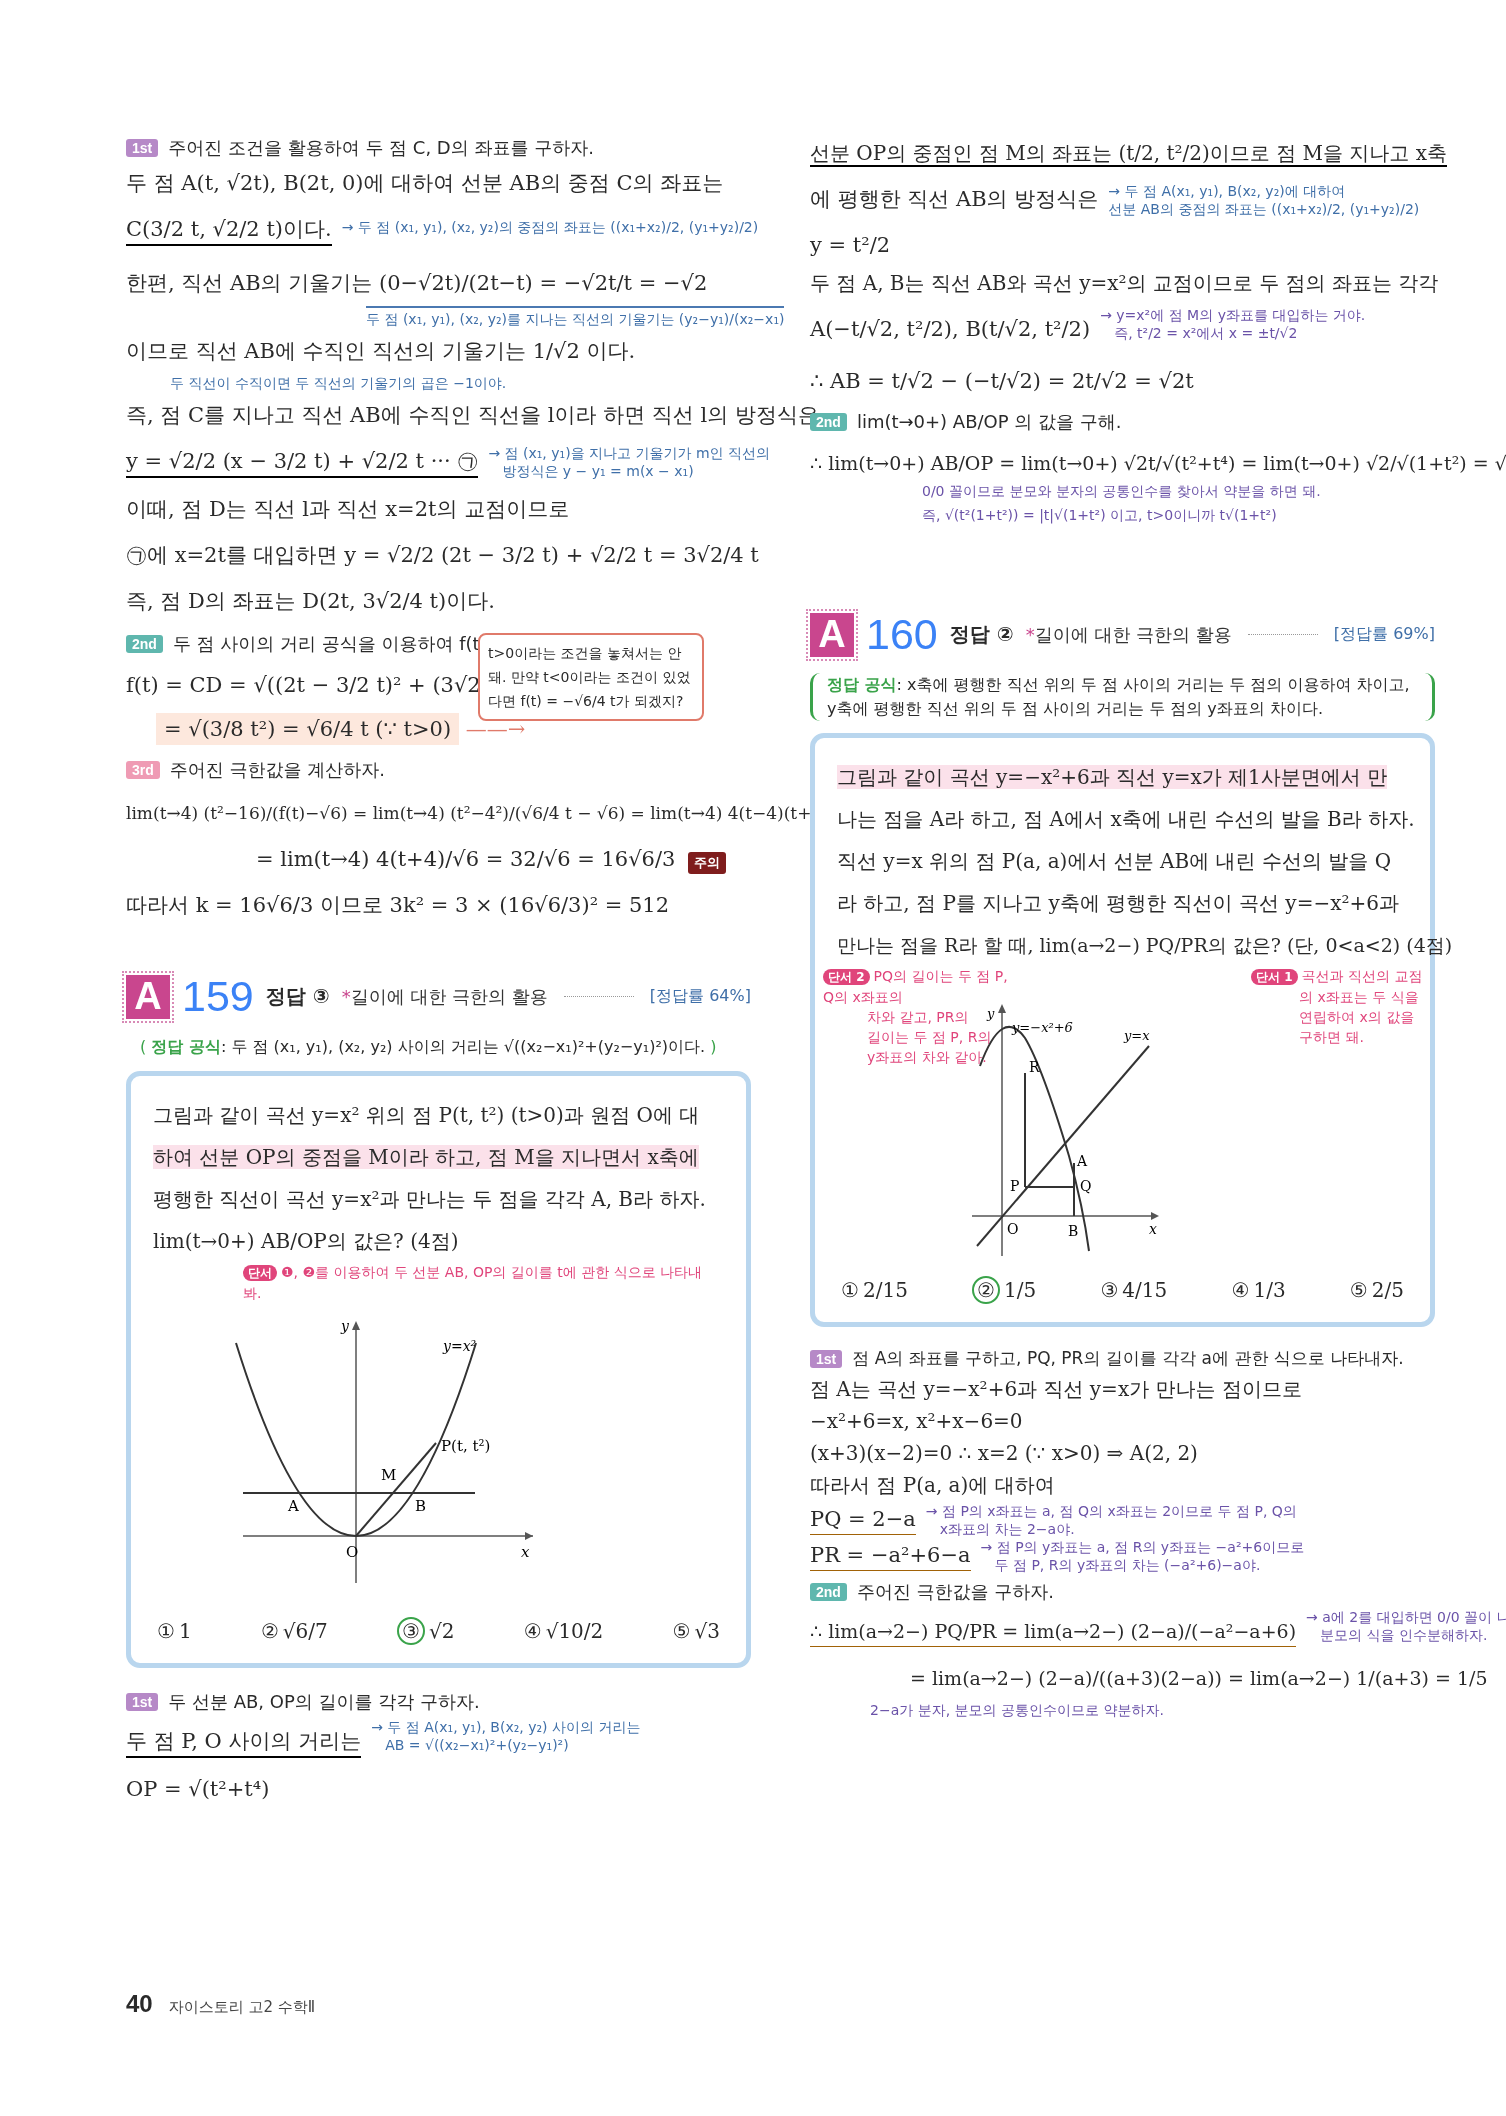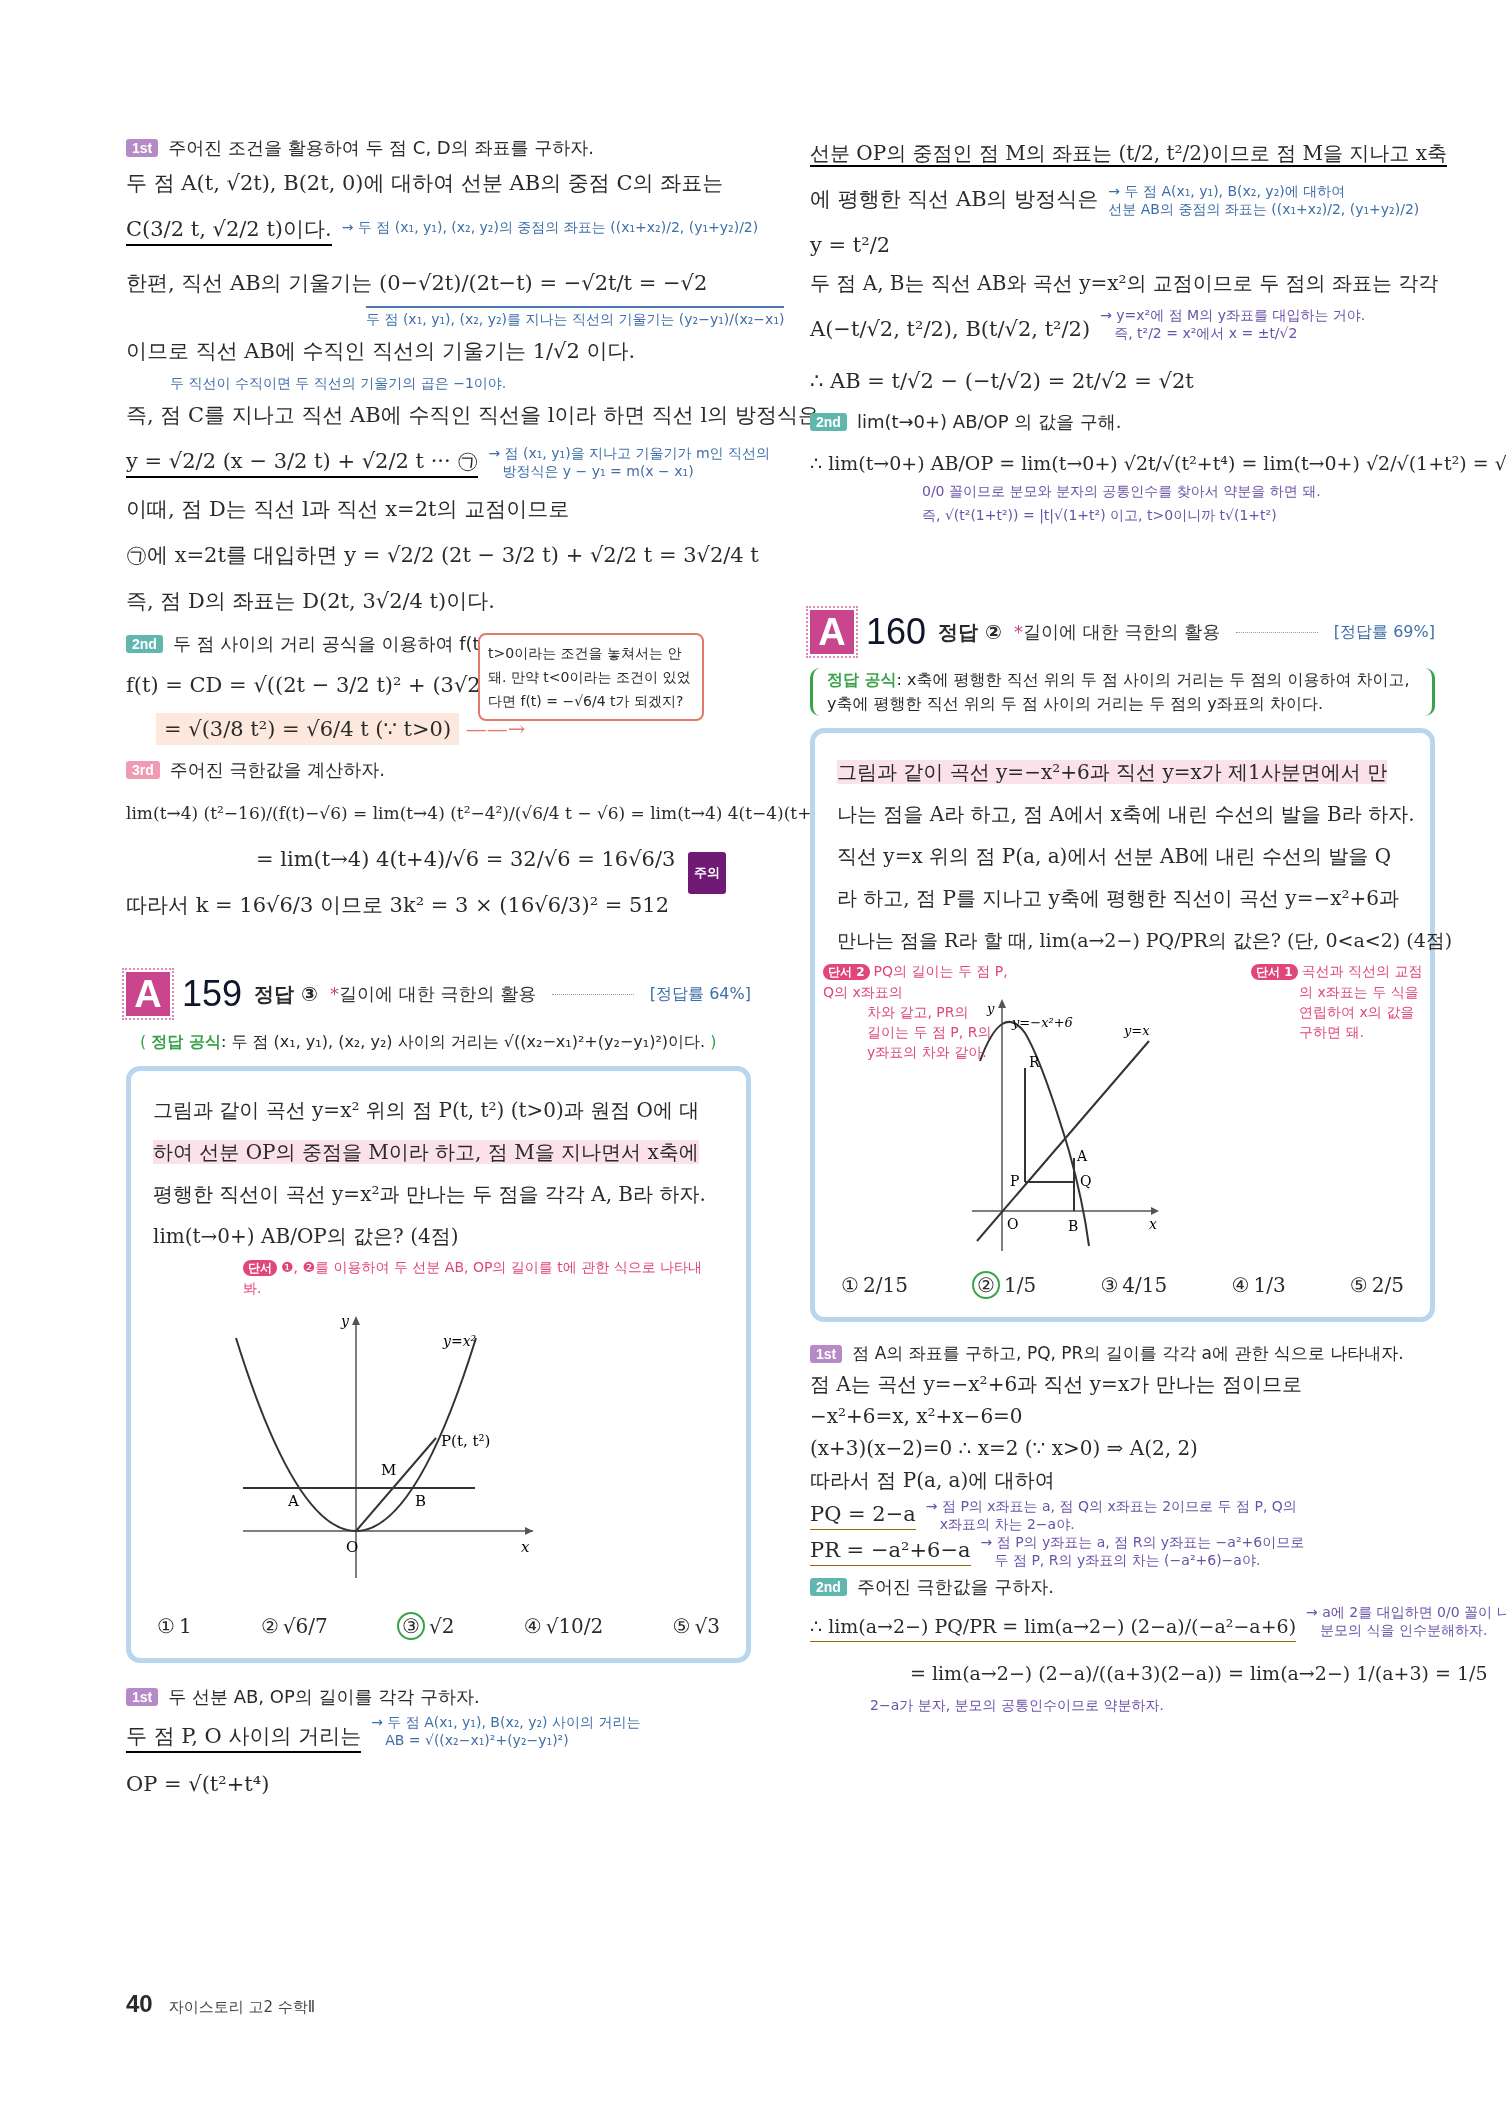--- a/index.html
+++ b/index.html
@@ -11,26 +11,26 @@
   .math { font-family: "DejaVu Serif", serif; font-size: 21px; line-height: 30px; margin: 8px 0; white-space: nowrap; }
   .step { display: flex; align-items: center; gap: 10px; font-size: 18px; margin: 6px 0 4px; }
   .badge { display: inline-block; padding: 1px 6px; border-radius: 3px; color: #fff; font-size: 14px; font-weight: bold; font-family: "Liberation Sans", sans-serif; }
   .b1 { background: #b689c7; } .b2 { background: #5fb7ae; } .b3 { background: #ef9bb4; }
   .note { color: #3f6fa8; font-size: 14px; line-height: 18px; white-space: nowrap; }
   .note-purple { color: #6a52a8; font-size: 14px; line-height: 18px; white-space: nowrap; }
   .ul-blue { border-bottom: 2px solid #000000; }
   .ul-purple { border-bottom: 1px solid #a16207; }
   .annot-row { display: flex; align-items: flex-start; gap: 10px; }
   .warn-box { position: absolute; left: 478px; top: 633px; width: 226px; border: 2px solid #e07a6a; border-radius: 8px; padding: 6px 8px; font-size: 14px; line-height: 24px; background: #fff; }
-  .warn-tag { position: absolute; left: 688px; top: 852px; background: #701a75; color: #fff; font-size: 13px; font-weight: bold; padding: 12px 6px; border-radius: 3px; }
+  .warn-tag { position: absolute; left: 688px; top: 852px; background: #7f1d1d; color: #fff; font-size: 13px; font-weight: bold; padding: 2px 6px; border-radius: 3px; }
   .hl-orange { background: #fde8dd; padding: 4px 8px; }
   .hl-pink { background: #fbe1ea; }
   .prob-header { display: flex; align-items: center; gap: 12px; margin-top: 14px; }
   .prob-A { width: 44px; height: 44px; background: #c9468e; color: #fff; font-size: 38px; font-weight: bold; display: flex; align-items: center; justify-content: center; font-family: "Liberation Sans", sans-serif; outline: 2px dotted #d88ab6; outline-offset: 2px; }
-  .prob-num { color: #0f172a; font-size: 36px; font-family: "Liberation Sans", sans-serif; }
+  .prob-num { color: #3b82f6; font-size: 43px; font-family: "Liberation Sans", sans-serif; }
   .prob-ans { font-size: 20px; font-weight: bold; }
   .prob-topic { font-size: 18px; color: #333; }
   .prob-topic .star { color: #c9468e; }
   .prob-dots { flex: 1; border-bottom: 1px dotted #999; margin: 0 4px; height: 1px; }
   .prob-rate { color: #3f6fa8; font-size: 16px; }
   .formula { font-size: 16px; margin: 14px 0 12px; line-height: 24px; position: relative; padding: 0 14px; }
   .formula .fl { color: #3aa34a; font-weight: bold; }
   .formula.bracket { border-left: 3px solid #3aa34a; border-right: 3px solid #3aa34a; border-radius: 10px; }
   .problem-box { border: 5px solid #b9d6ee; border-radius: 14px; padding: 18px 22px; background: #fff; }
   .problem-box .ptxt { font-family: "DejaVu Serif", serif; font-size: 20px; line-height: 42px; white-space: nowrap; }

